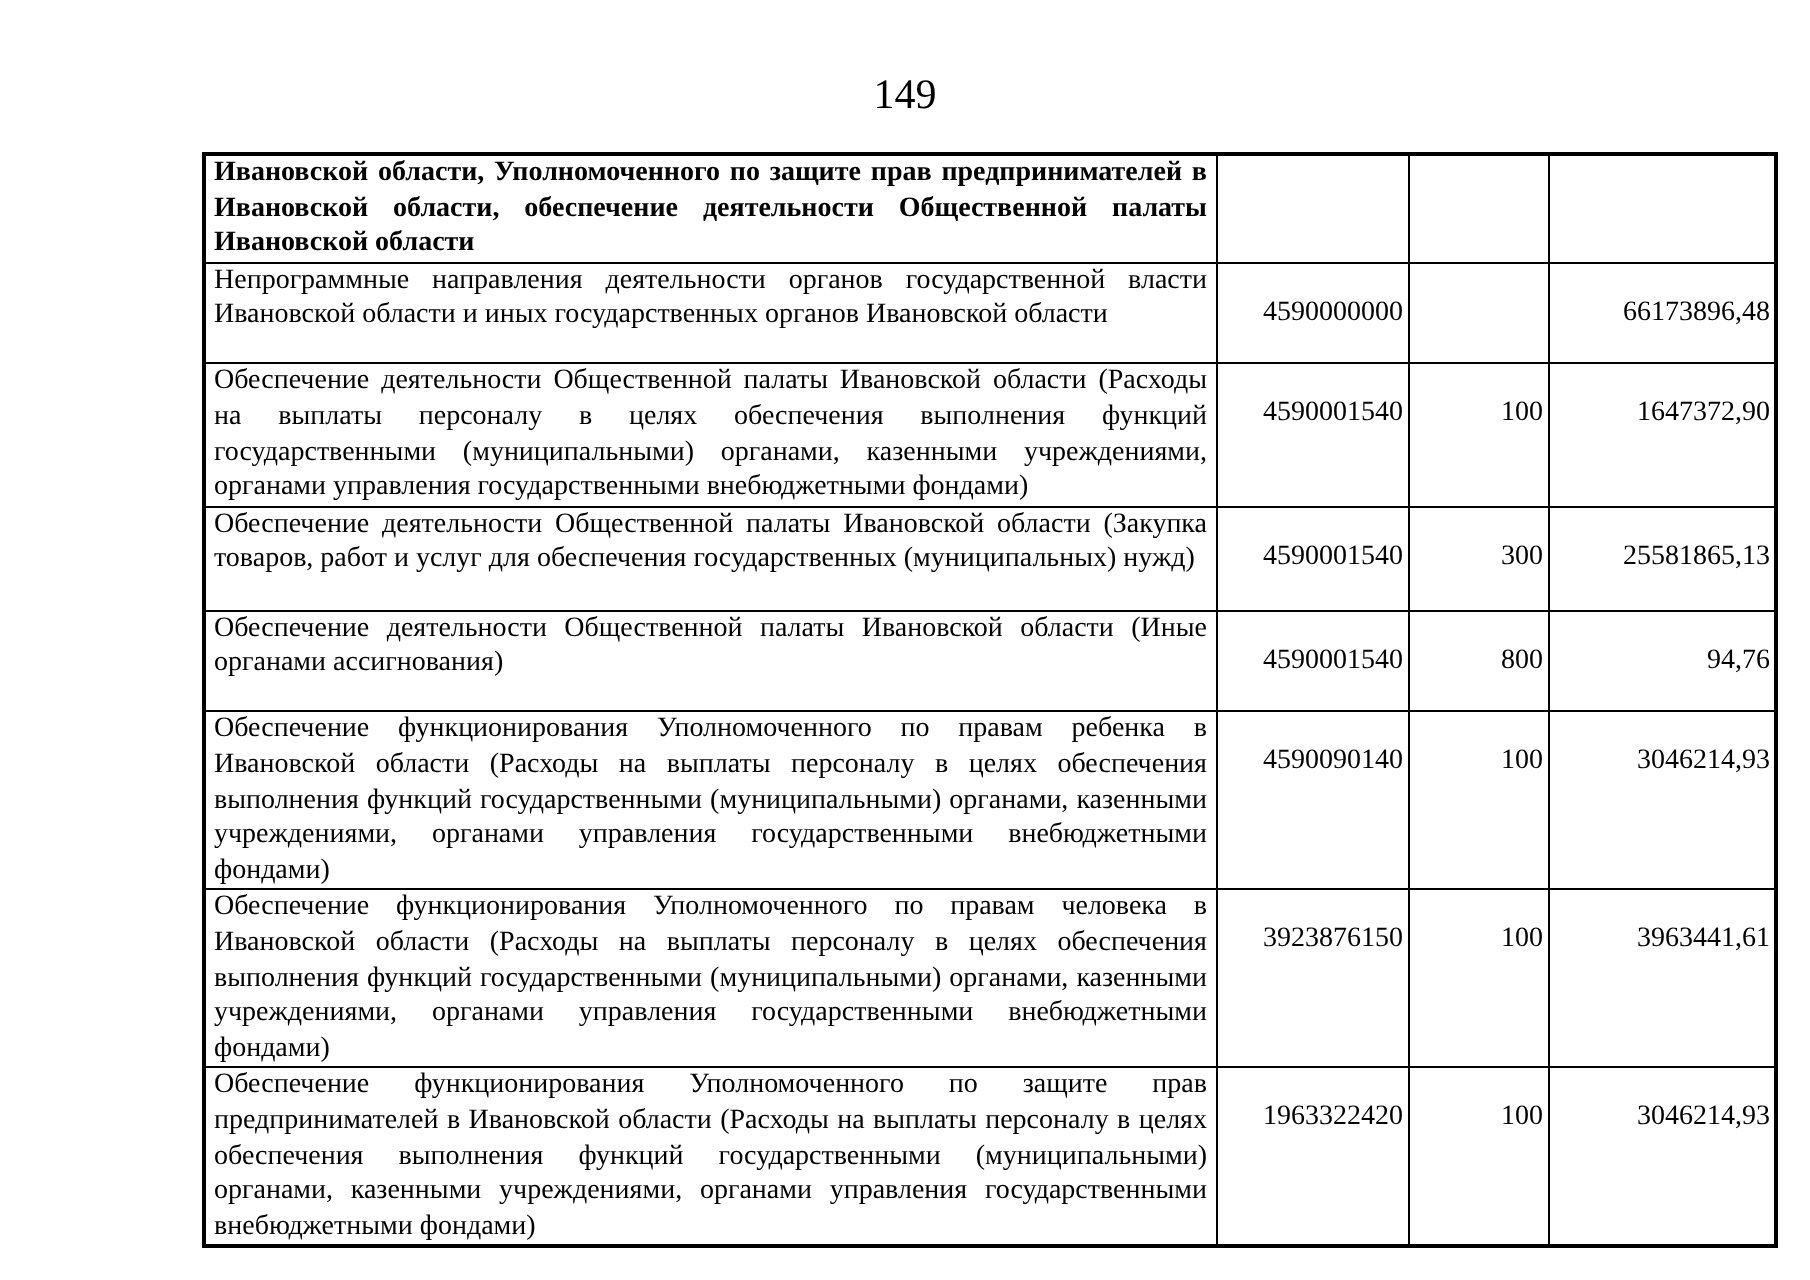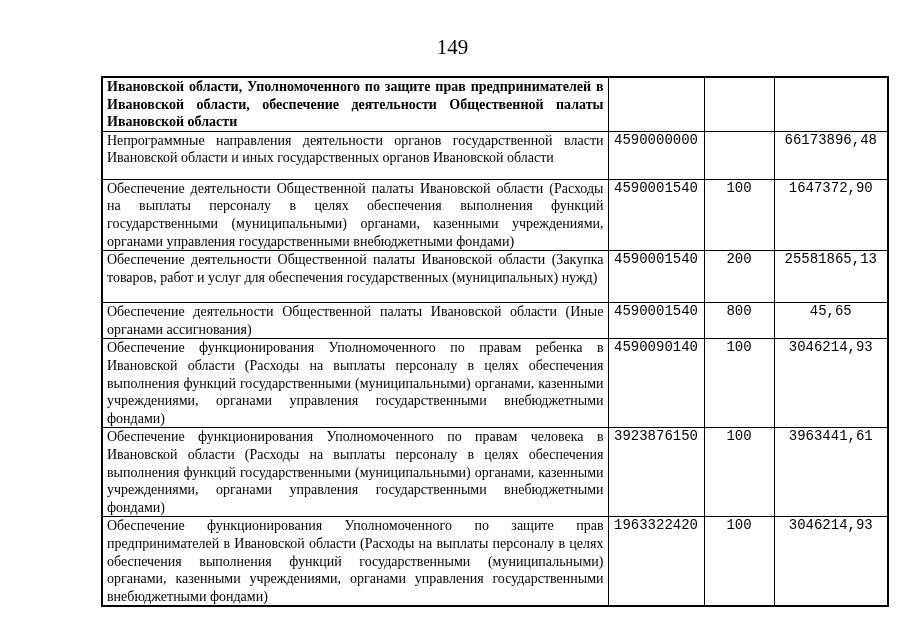--- a/index.html
+++ b/index.html
@@ -39,23 +39,22 @@
     vertical-align: top;
     font-size: 14px;
     line-height: 17.6px;
     overflow: hidden;
   }
   td.desc {
     text-align: justify;
     padding: 0 4px 0 4px;
   }
   td.num {
-    text-align: center;
-    padding: 0 2px;
-    font-family: Liberation Mono, monospace;
+    text-align: right;
+    padding: 16px 2px;
   }
   tr.hdr td.desc {
     font-weight: bold;
   }
   col.c1 { width: 506px; }
   col.c2 { width: 96px; }
   col.c3 { width: 70px; }
   col.c4 { width: 114px; }
 </style>
 </head>
@@ -85,28 +84,28 @@
     </tr>
     <tr style="height:71px">
       <td class="desc">Обеспечение деятельности Общественной палаты Ивановской области (Расходы на выплаты персоналу в целях обеспечения выполнения функций государственными (муниципальными) органами, казенными учреждениями, органами управления государственными внебюджетными фондами)</td>
       <td class="num">4590001540</td>
       <td class="num">100</td>
       <td class="num">1647372,90</td>
     </tr>
     <tr style="height:52px">
       <td class="desc">Обеспечение деятельности Общественной палаты Ивановской области (Закупка товаров, работ и услуг для обеспечения государственных (муниципальных) нужд)</td>
       <td class="num">4590001540</td>
-      <td class="num">200</td>
+      <td class="num">300</td>
       <td class="num">25581865,13</td>
     </tr>
     <tr style="height:33px">
       <td class="desc">Обеспечение деятельности Общественной палаты Ивановской области (Иные органами ассигнования)</td>
       <td class="num">4590001540</td>
       <td class="num">800</td>
-      <td class="num">45,65</td>
+      <td class="num">94,76</td>
     </tr>
     <tr style="height:89px">
       <td class="desc">Обеспечение функционирования Уполномоченного по правам ребенка в Ивановской области (Расходы на выплаты персоналу в целях обеспечения выполнения функций государственными (муниципальными) органами, казенными учреждениями, органами управления государственными внебюджетными фондами)</td>
       <td class="num">4590090140</td>
       <td class="num">100</td>
       <td class="num">3046214,93</td>
     </tr>
     <tr style="height:88px">
       <td class="desc">Обеспечение функционирования Уполномоченного по правам человека в Ивановской области (Расходы на выплаты персоналу в целях обеспечения выполнения функций государственными (муниципальными) органами, казенными учреждениями, органами управления государственными внебюджетными фондами)</td>
       <td class="num">3923876150</td>

